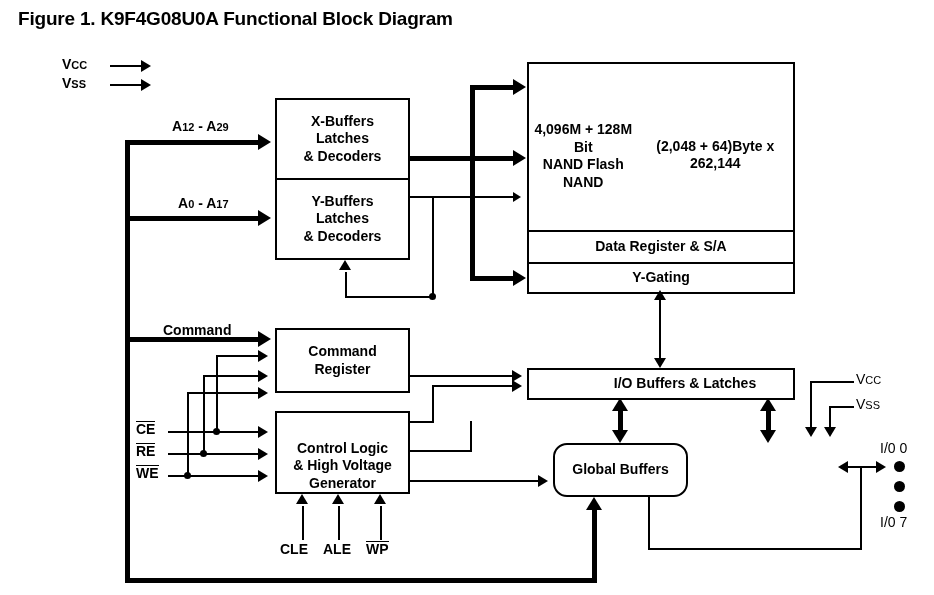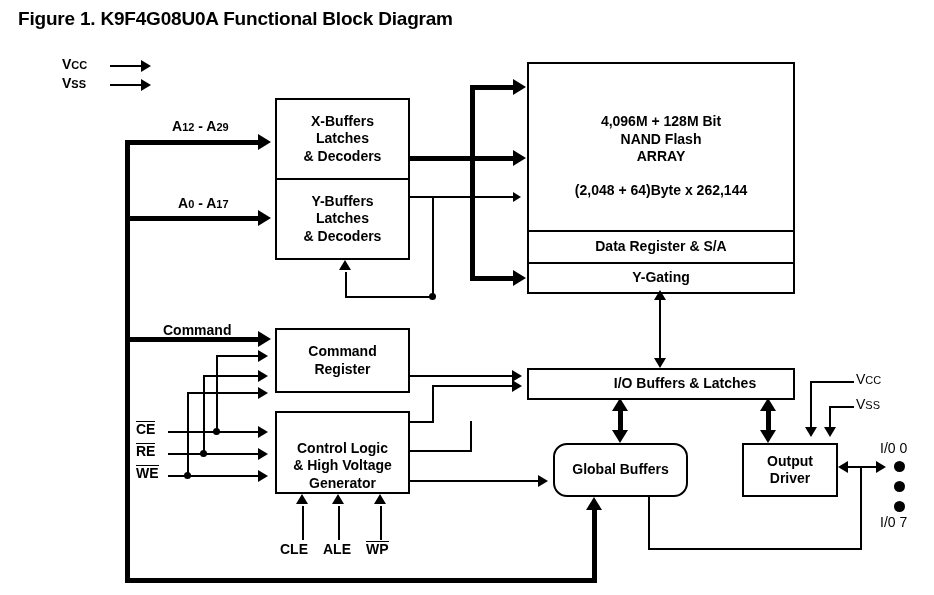--- a/index.html
+++ b/index.html
@@ -83,25 +83,25 @@
     </div>
   </div>
   <div class="box noborder-top" style="left:275px;top:180px;width:135px;height:80px;">
     <div class="bx-lines">
       <div>Y-Buffers</div>
       <div>Latches</div>
       <div>&amp; Decoders</div>
     </div>
   </div>
 
-  <div class="box" style="left:527px;top:62px;width:268px;height:170px;flex-direction:column;">
+  <div class="box" style="left:527px;top:62px;width:268px;height:170px;flex-direction:row;">
     <div style="margin-top:18px;">
       <div>4,096M + 128M Bit</div>
       <div>NAND Flash</div>
-      <div>ARRAY</div>
+      <div>NAND</div>
     </div>
     <div style="margin-top:16px;">(2,048 + 64)Byte x 262,144</div>
   </div>
   <div class="box noborder-top" style="left:527px;top:264px;width:268px;height:30px;">Y-Gating</div>
   <div class="box noborder-top" style="left:527px;top:232px;width:268px;height:32px;">Data Register &amp; S/A</div>
 
   <div class="w wh thick" style="left:408px;top:156px;width:66px;"></div>
   <div class="w wv thick" style="left:470px;top:85px;height:196px;"></div>
 
   <div class="w wh thick" style="left:470px;top:85px;width:48px;"></div>
@@ -204,26 +204,20 @@
 
   <div class="w wh" style="left:410px;top:480px;width:131px;"></div>
   <div class="ar r" style="left:538px;top:475px;"></div>
 
   <div class="box" style="left:553px;top:443px;width:135px;height:54px;border-radius:14px;">Global Buffers</div>
 
   <div class="w wv thick" style="left:618px;top:410px;height:24px;"></div>
   <div class="ar u big" style="left:612px;top:398px;"></div>
   <div class="ar d big" style="left:612px;top:430px;"></div>
 
-  <div class="box" style="left:742px;top:443px;width:96px;height:54px;">
-    <div class="bx-lines">
-      <div>Output</div>
-      <div>Driver</div>
-    </div>
-  </div>
 
   <div class="w wv thick" style="left:766px;top:410px;height:24px;"></div>
   <div class="ar u big" style="left:760px;top:398px;"></div>
   <div class="ar d big" style="left:760px;top:430px;"></div>
 
   <div class="lbl reg" style="left:856px;top:371px;">
     <span>V</span><span class="sub" style="font-weight:normal;">CC</span>
   </div>
   <div class="w wh" style="left:810px;top:381px;width:44px;"></div>
   <div class="w wv" style="left:810px;top:381px;height:48px;"></div>

